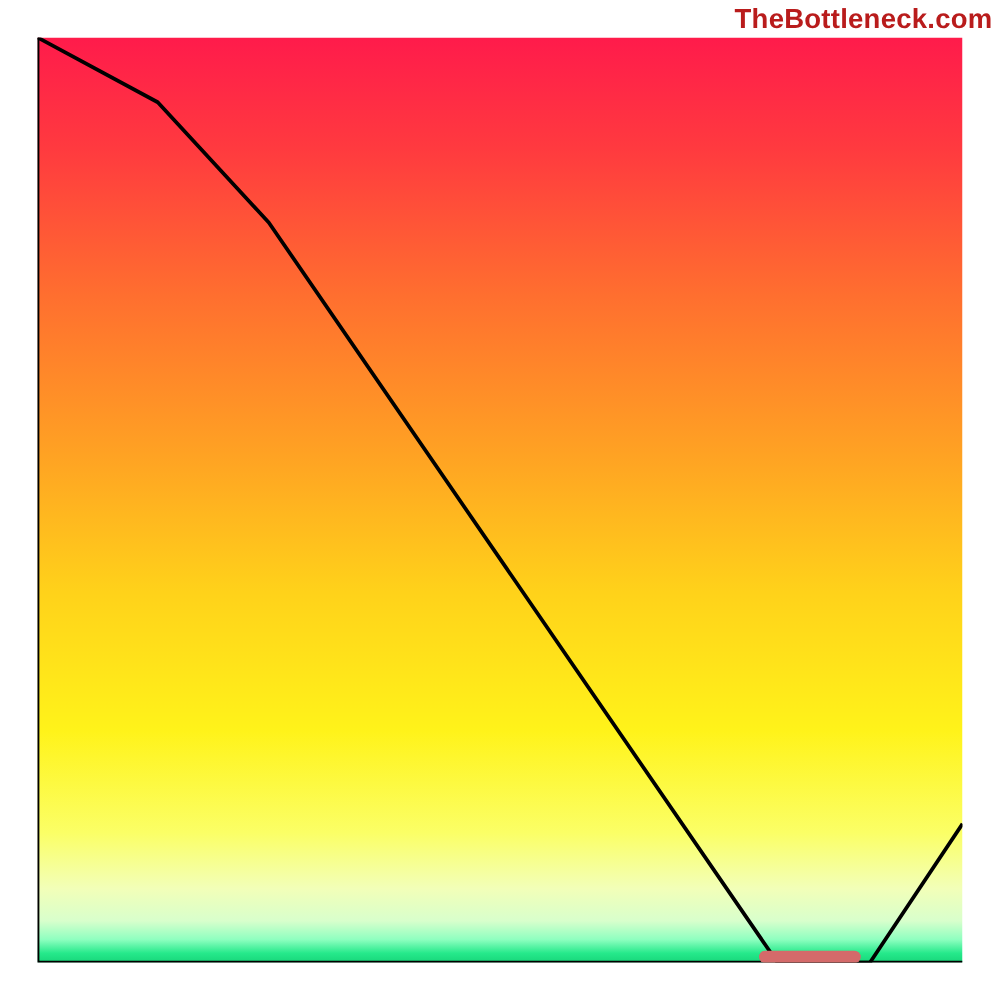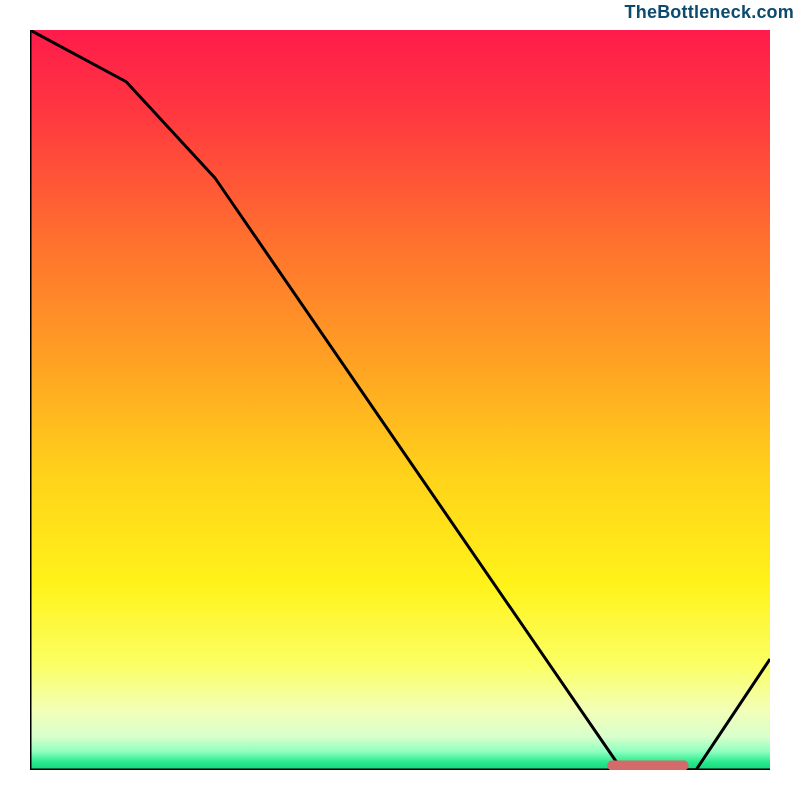--- a/index.html
+++ b/index.html
@@ -13,23 +13,23 @@
   }
   .stage {
     position: relative;
     width: 800px;
     height: 800px;
   }
   .watermark {
     position: absolute;
     top: 2px;
     right: 6px;
-    font-size: 18px;
+    font-size: 22px;
     font-weight: 600;
-    color: #0c4a6e;
+    color: #b91c1c;
     letter-spacing: 0.2px;
   }
   .plot {
     position: absolute;
     left: 30px;
     top: 30px;
     width: 740px;
     height: 740px;
   }
   svg { display: block; }

